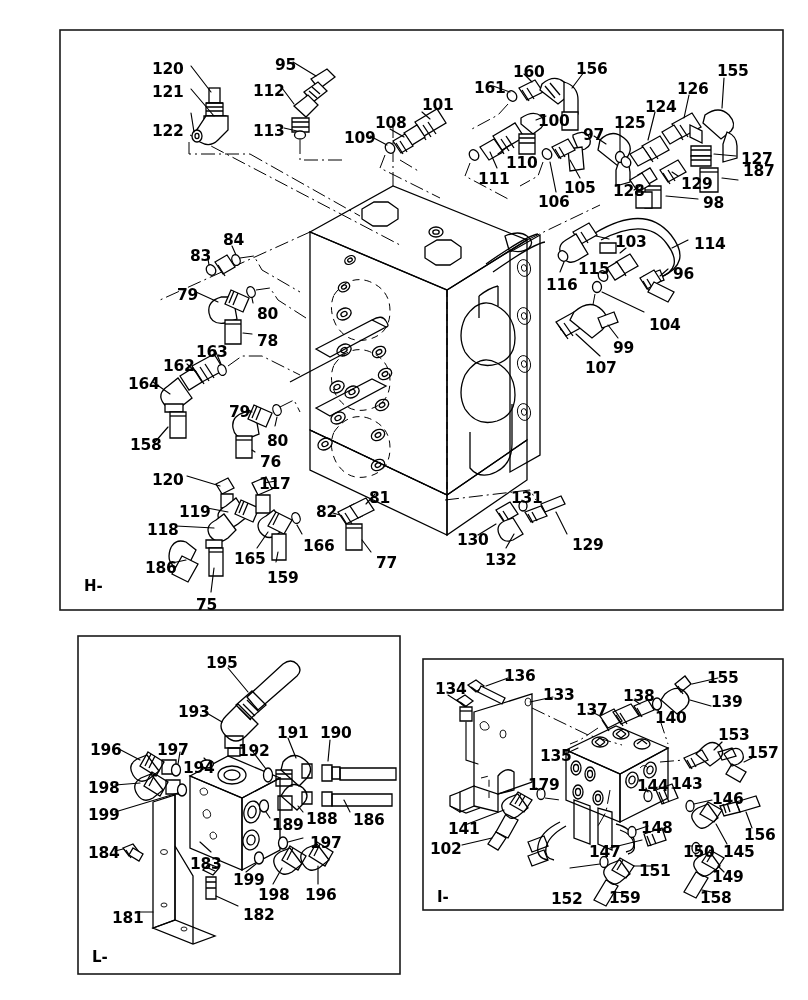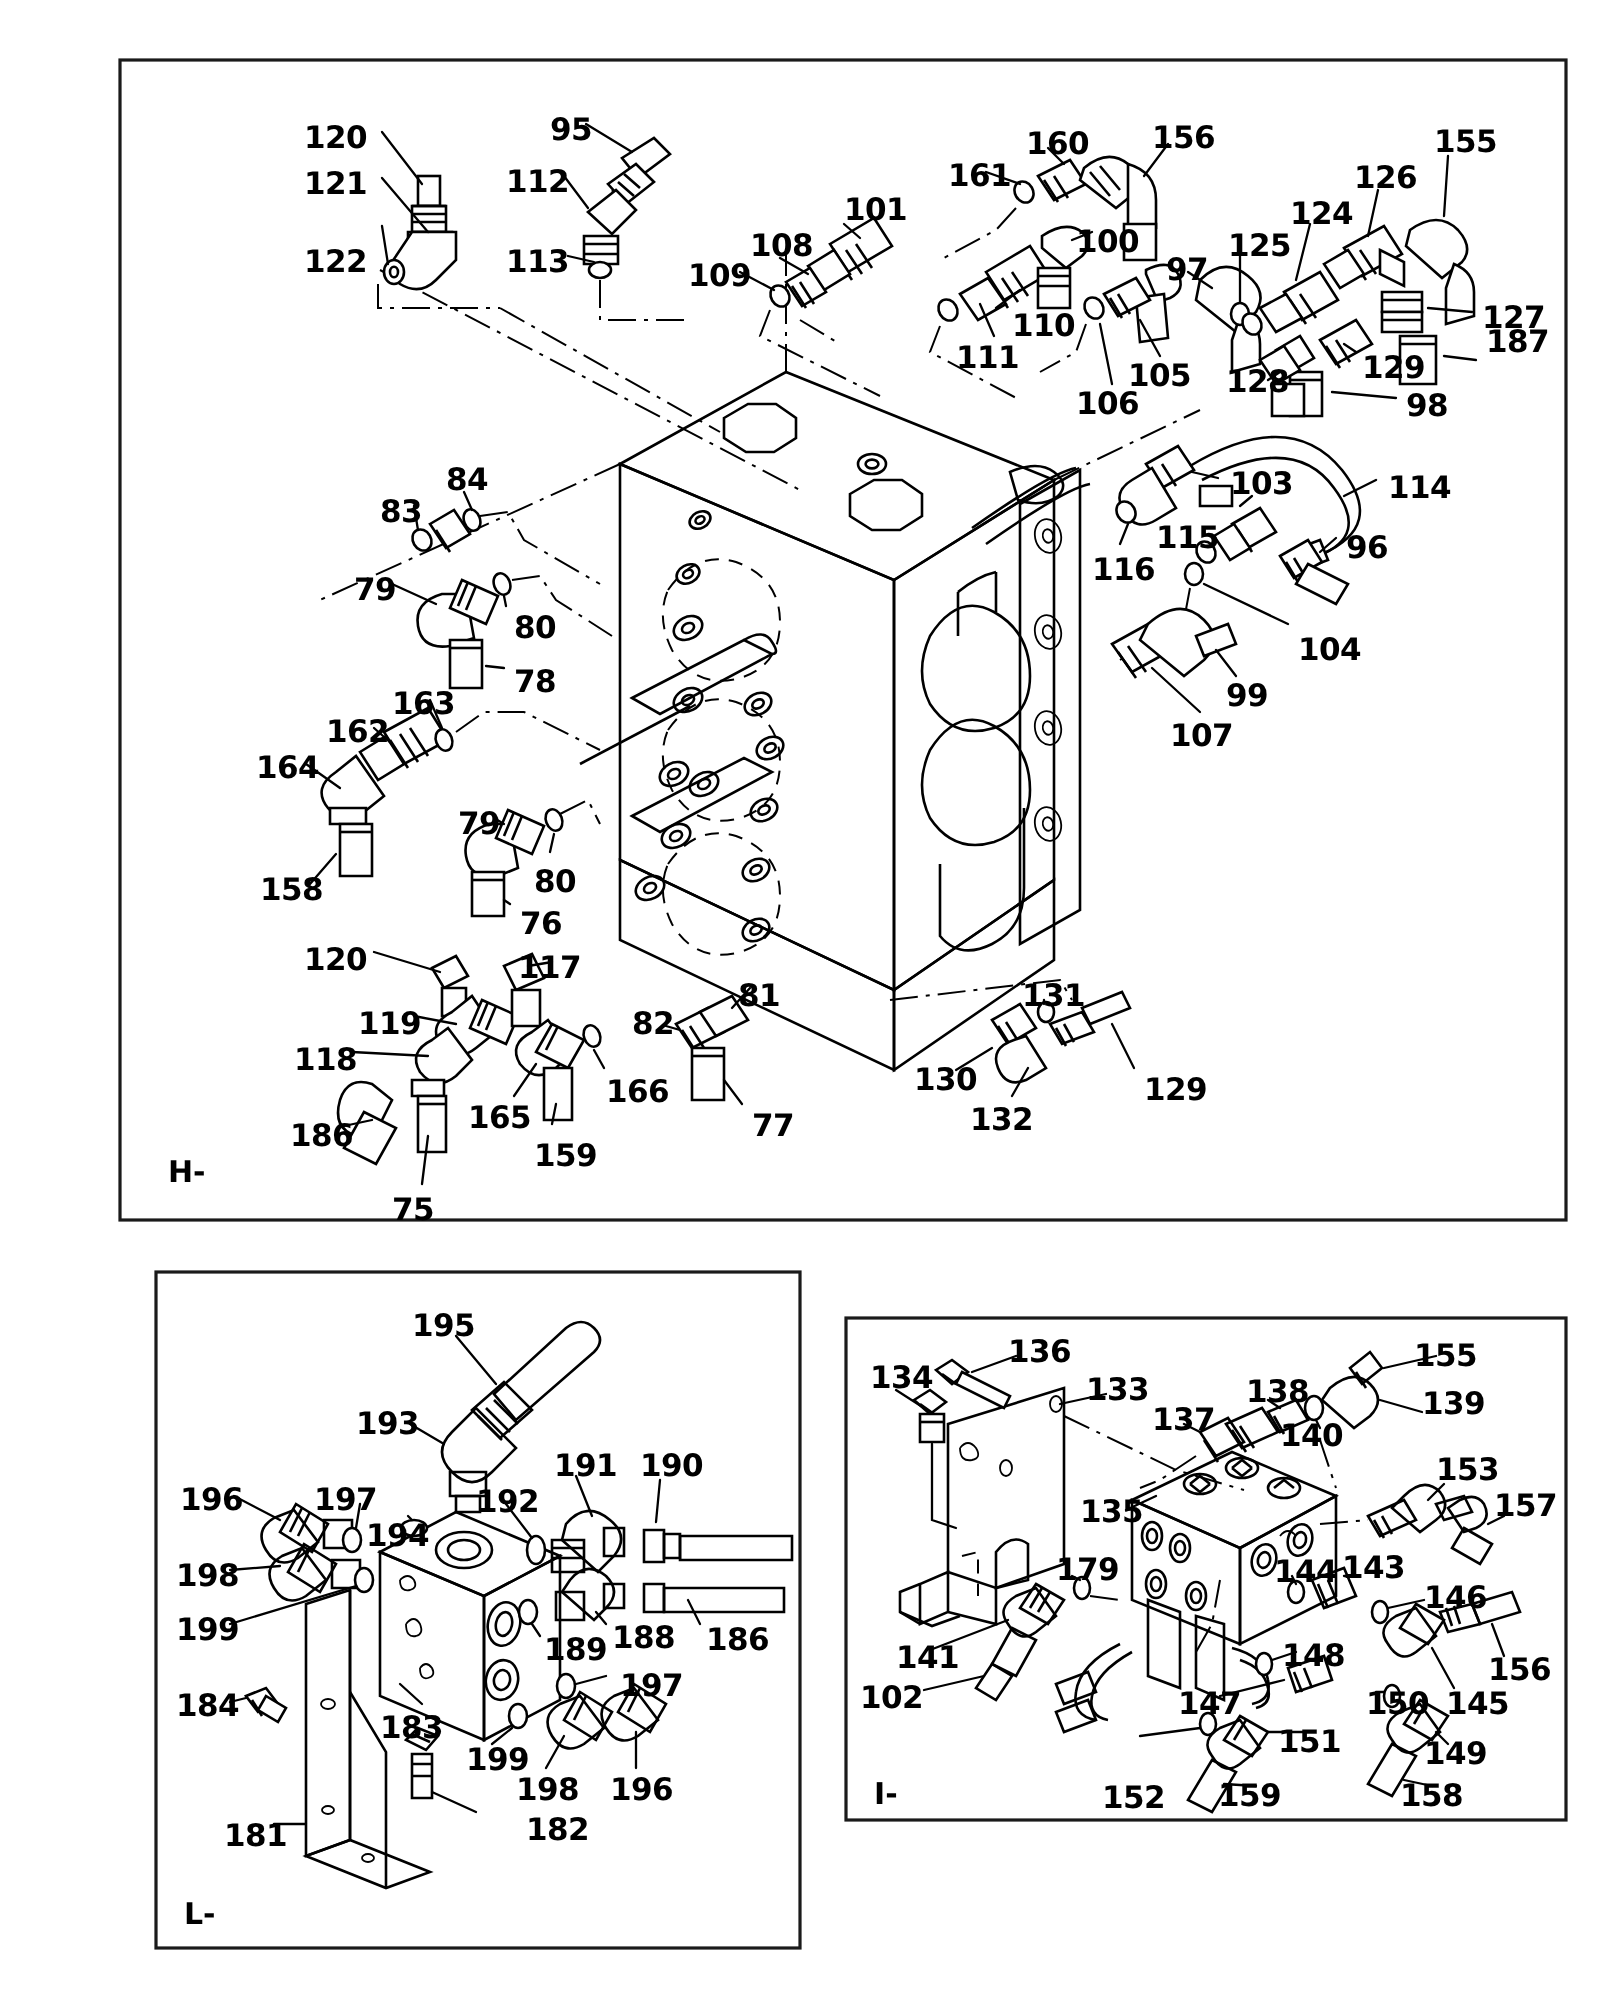--- a/index.html
+++ b/index.html
@@ -784,29 +784,29 @@
       <div class="callout" style="left: 272px; top: 818px;">189</div>
       <div class="callout" style="left: 306px; top: 812px;">188</div>
       <div class="callout" style="left: 353px; top: 813px;">186</div>
       <div class="callout" style="left: 88px; top: 846px;">184</div>
       <div class="callout" style="left: 190px; top: 857px;">183</div>
       <div class="callout" style="left: 310px; top: 836px;">197</div>
       <div class="callout" style="left: 233px; top: 873px;">199</div>
       <div class="callout" style="left: 258px; top: 888px;">198</div>
       <div class="callout" style="left: 305px; top: 888px;">196</div>
       <div class="callout" style="left: 112px; top: 911px;">181</div>
-      <div class="callout" style="left: 243px; top: 908px; margin-left: 20px;">182</div>
+      <div class="callout" style="left: 243px; top: 908px;">182</div>
       <div class="callout" style="left: 435px; top: 682px;">134</div>
       <div class="callout" style="left: 504px; top: 669px;">136</div>
       <div class="callout" style="left: 543px; top: 688px;">133</div>
       <div class="callout" style="left: 576px; top: 703px;">137</div>
       <div class="callout" style="left: 623px; top: 689px;">138</div>
       <div class="callout" style="left: 707px; top: 671px;">155</div>
       <div class="callout" style="left: 711px; top: 695px;">139</div>
-      <div class="callout" style="left: 640px; top: 711px; text-align: center;">140</div>
+      <div class="callout" style="left: 655px; top: 711px; text-align: center;">140</div>
       <div class="callout" style="left: 540px; top: 749px;">135</div>
       <div class="callout" style="left: 718px; top: 728px;">153</div>
       <div class="callout" style="left: 747px; top: 746px;">157</div>
       <div class="callout" style="left: 528px; top: 778px;">179</div>
       <div class="callout" style="left: 637px; top: 779px;">144</div>
       <div class="callout" style="left: 671px; top: 777px;">143</div>
       <div class="callout" style="left: 712px; top: 792px; text-align: center;">146</div>
       <div class="callout" style="left: 448px; top: 822px;">141</div>
       <div class="callout" style="left: 430px; top: 842px;">102</div>
       <div class="callout" style="left: 641px; top: 821px;">148</div>

